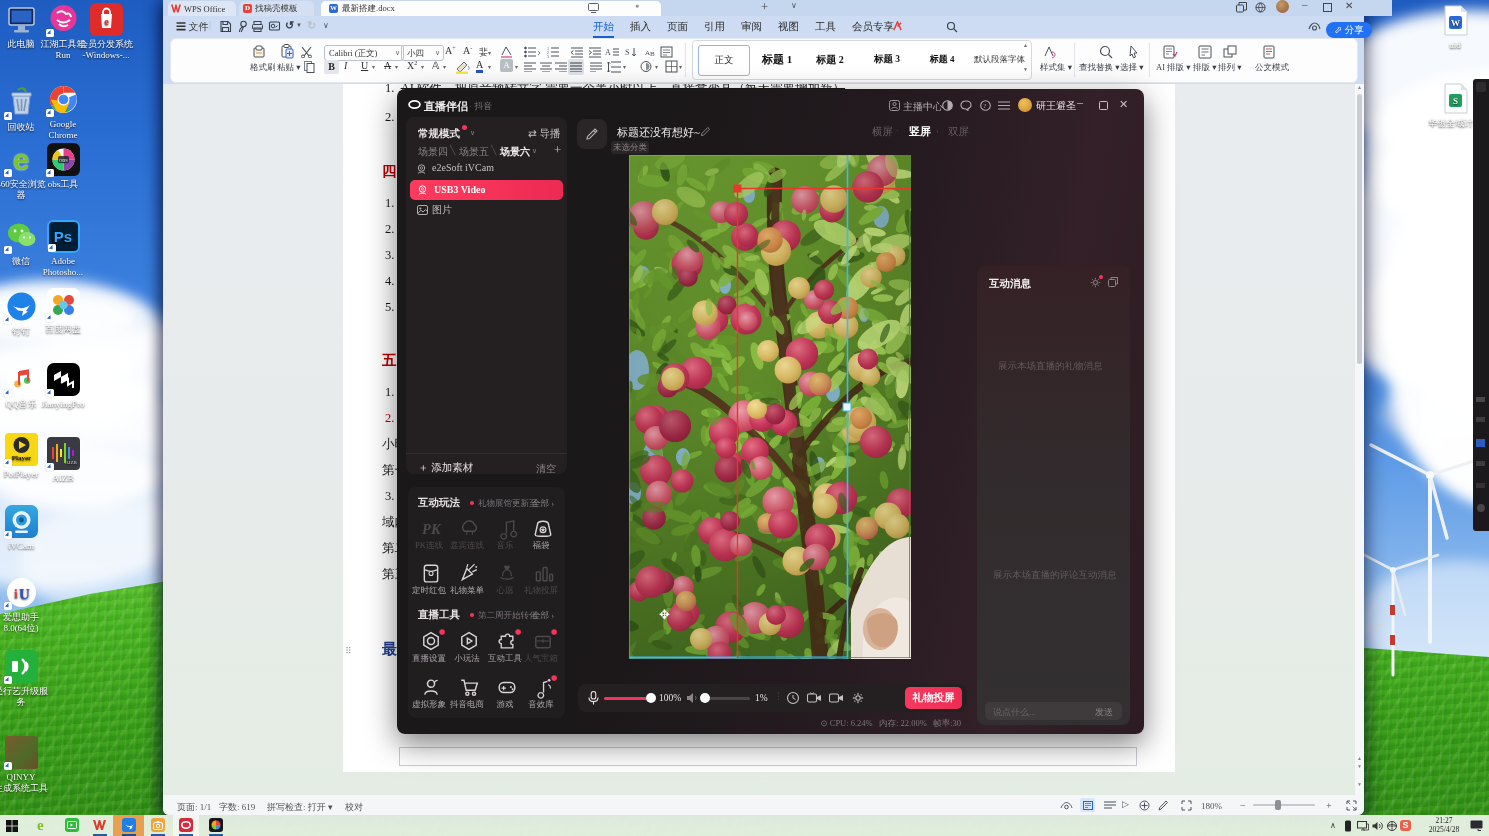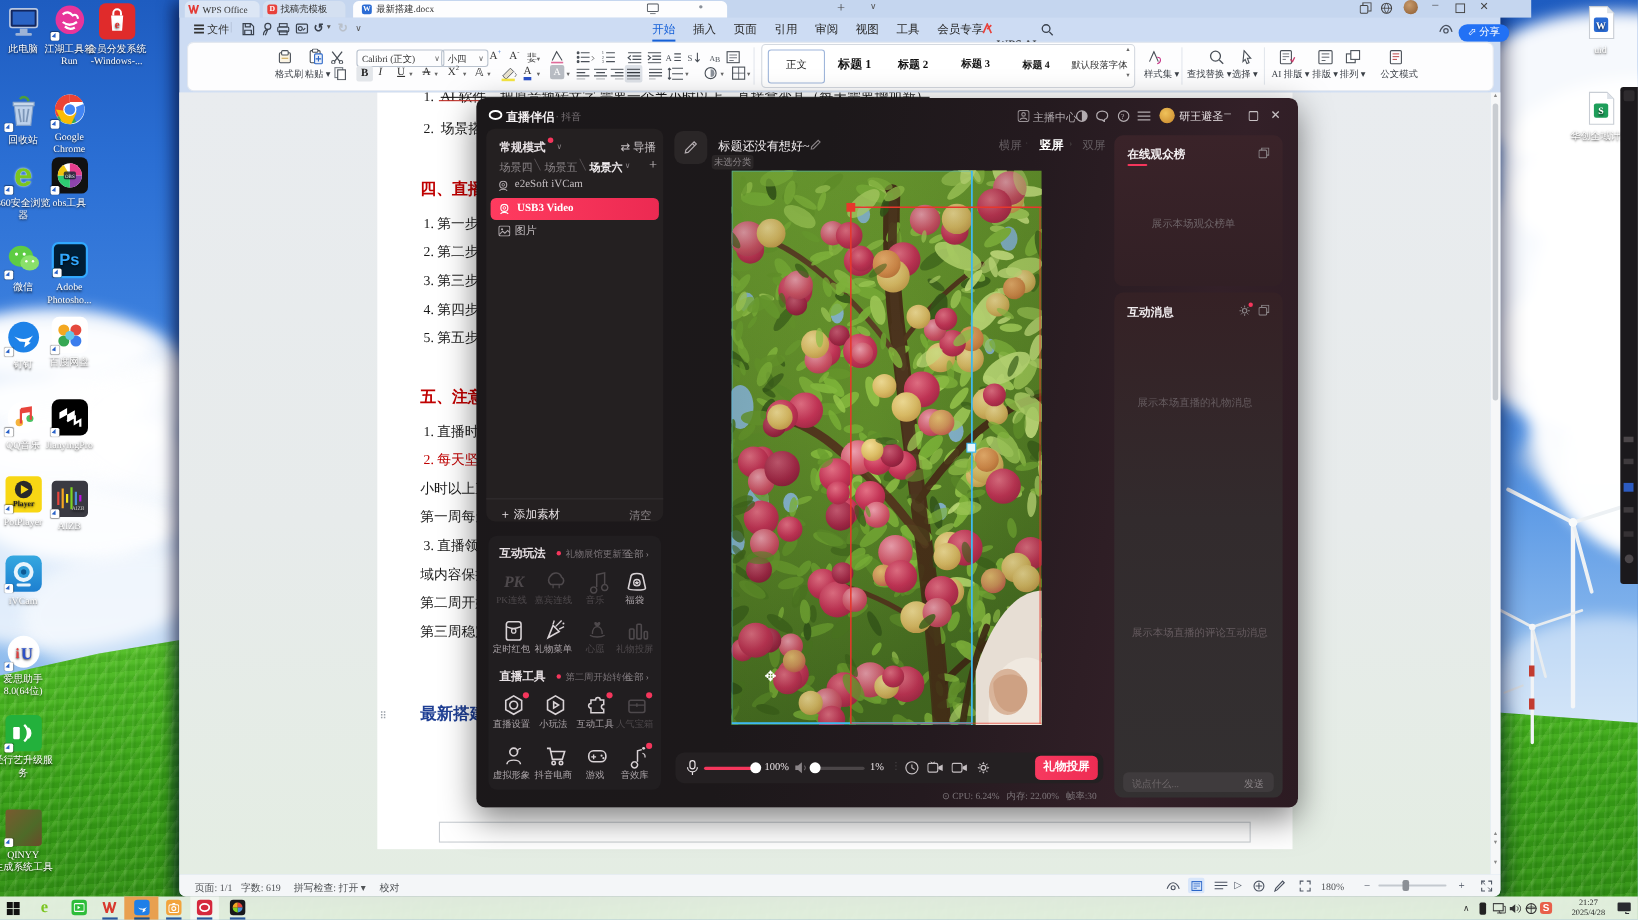--- a/index.html
+++ b/index.html
@@ -26,21 +26,21 @@
   .tab{position:absolute;top:1px;height:15px;border-radius:5px 5px 0 0;font-size:9px;color:#333;display:flex;align-items:center;padding:0 8px;gap:4px;}
   #menurow{position:absolute;left:0;top:16px;width:100%;height:21px;font-size:10.5px;color:#2a2a2a;}
   #ribbon{position:absolute;left:7px;top:38px;width:1186px;height:43px;background:#FDFDFE;border-radius:6px;border:1px solid #E3E8F0;}
   #docarea{position:absolute;left:0;top:84px;width:1192px;height:711px;background:linear-gradient(180deg,#E9ECEF 0%,#E7EBEB 55%,#E4EDE3 100%);overflow:hidden;}
   #page{position:absolute;left:180px;top:0;width:832px;height:688px;background:#fff;}
   #statusbar{position:absolute;left:0;top:795px;width:100%;height:20px;background:#F4F6F8;border-radius:0 0 6px 6px;font-size:9px;color:#505356;}
   #vscroll{position:absolute;left:1192px;top:84px;width:9px;height:711px;background:#F6F7F8;}
   
   #app{position:absolute;left:397px;top:89px;width:747px;height:645px;border-radius:8px;overflow:hidden;
      background:linear-gradient(100deg,#1B181A 0%,#1C181A 38%,#241A1F 60%,#332028 82%,#2C1B22 100%);
-     box-shadow:0 10px 30px rgba(0,0,0,0.5);color:#C9C3C6;margin-left:36px;}
+     box-shadow:0 10px 30px rgba(0,0,0,0.5);color:#C9C3C6;}
   
   #taskbar{position:absolute;left:0;top:815px;width:1489px;height:21px;background:rgba(233,242,230,0.95);}
   .tbi{position:absolute;top:3px;width:14px;height:14px;border-radius:3px;}
   .rlbl{position:absolute;font-size:8.5px;color:#3a3f46;white-space:nowrap;}
   .ric{position:absolute;}
   .dln{position:absolute;font-size:12.5px;color:#1a1a1a;white-space:nowrap;font-family:"Liberation Serif",serif;}
 </style></head>
 <body>
 <div id="screen">
   <div id="sky"></div>
@@ -1473,29 +1473,20 @@
         <path d="M10 5 L14 3 V9 L10 7 Z" fill="#c5bfc2"></path>
       </svg>
       <svg class="abs" style="left:273px;top:7px" width="14" height="14" viewBox="0 0 14 14">
         <circle cx="7" cy="7" r="2.2" fill="none" stroke="#c5bfc2" stroke-width="1.1"></circle>
         <path d="M7 1.5 L8.2 3.5 L5.8 3.5 Z M7 12.5 L8.2 10.5 L5.8 10.5 Z M1.5 7 L3.5 5.8 L3.5 8.2 Z M12.5 7 L10.5 5.8 L10.5 8.2 Z M3 3 L4.8 3.8 L3.8 4.8 Z M11 3 L10.2 4.8 L9.2 3.8 Z M3 11 L4.8 10.2 L3.8 9.2 Z M11 11 L9.2 10.2 L10.2 9.2 Z" fill="#c5bfc2"></path>
       </svg>
       <div class="abs" style="left:327px;top:3px;width:57px;height:22px;background:linear-gradient(90deg,#F7395F,#EE2C53);border-radius:5px;color:#fff;font-size:10.5px;font-weight:bold;text-align:center;line-height:22px">礼物投屏</div>
     </div>
     <span class="abs" style="right:183px;top:629px;font-size:8.5px;color:#7d767a">⊙ CPU: 6.24%&nbsp;&nbsp; 内存: 22.00%&nbsp;&nbsp; 帧率:30</span>
 
-    <div class="abs" style="left:580px;top:34px;width:153px;height:137px;border-radius:8px;background:linear-gradient(180deg,#3A2329 0%,#322025 100%);">
-      <span class="abs" style="left:12px;top:11px;font-size:10.5px;color:#F2EEF0;font-weight:bold">在线观众榜</span>
-      <div class="abs" style="left:12px;top:26px;width:18px;height:2px;background:#F5365C;border-radius:1px"></div>
-      <svg class="abs" style="left:131px;top:11px" width="10" height="10" viewBox="0 0 10 10">
-        <rect x="0.5" y="2.5" width="7" height="7" rx="1" fill="none" stroke="#8a8487"></rect>
-        <path d="M3 2.5 V0.5 H9.5 V7 H7.5" fill="none" stroke="#8a8487"></path>
-      </svg>
-      <span class="abs" style="left:34px;top:74px;font-size:9.5px;color:#6d6367">展示本场观众榜单</span>
-    </div>
     <div class="abs" style="left:580px;top:177px;width:153px;height:459px;border-radius:8px;background:linear-gradient(180deg,#352125 0%,#322B2D 45%,#333031 100%);">
       <span class="abs" style="left:12px;top:11px;font-size:10.5px;color:#F2EEF0;font-weight:bold">互动消息</span>
       <svg class="abs" style="left:113px;top:11px" width="11" height="11" viewBox="0 0 11 11">
         <circle cx="5.5" cy="5.5" r="2" fill="none" stroke="#8a8487"></circle>
         <path d="M5.5 0.8 V2.5 M5.5 8.5 V10.2 M0.8 5.5 H2.5 M8.5 5.5 H10.2 M2.2 2.2 L3.4 3.4 M7.6 7.6 L8.8 8.8 M8.8 2.2 L7.6 3.4 M3.4 7.6 L2.2 8.8" stroke="#8a8487" stroke-width=".9"></path>
       </svg>
       <div class="abs" style="left:122px;top:9px;width:4px;height:4px;border-radius:50%;background:#F5365C"></div>
       <svg class="abs" style="left:131px;top:11px" width="10" height="10" viewBox="0 0 10 10">
         <rect x="0.5" y="2.5" width="7" height="7" rx="1" fill="none" stroke="#8a8487"></rect>
         <path d="M3 2.5 V0.5 H9.5 V7 H7.5" fill="none" stroke="#8a8487"></path>

